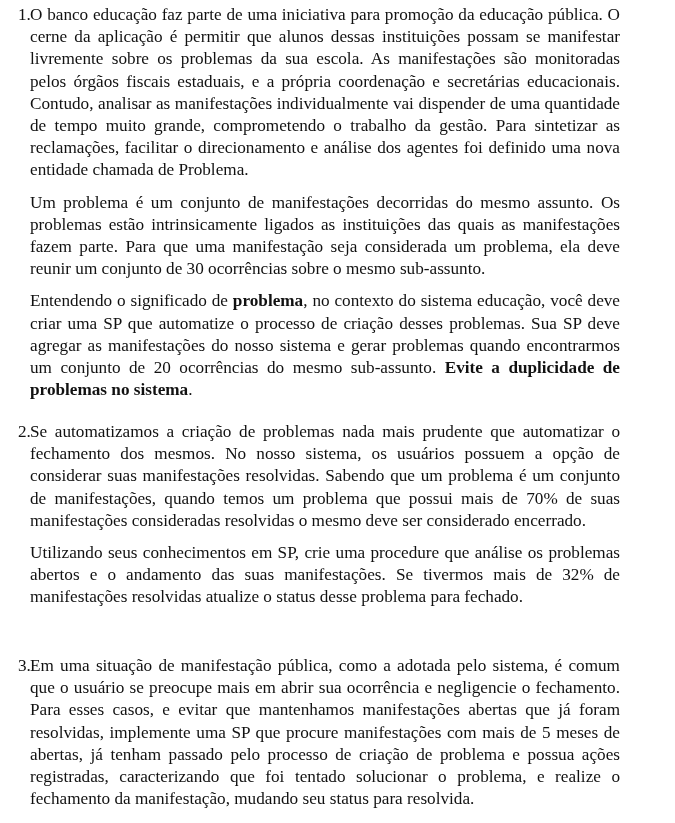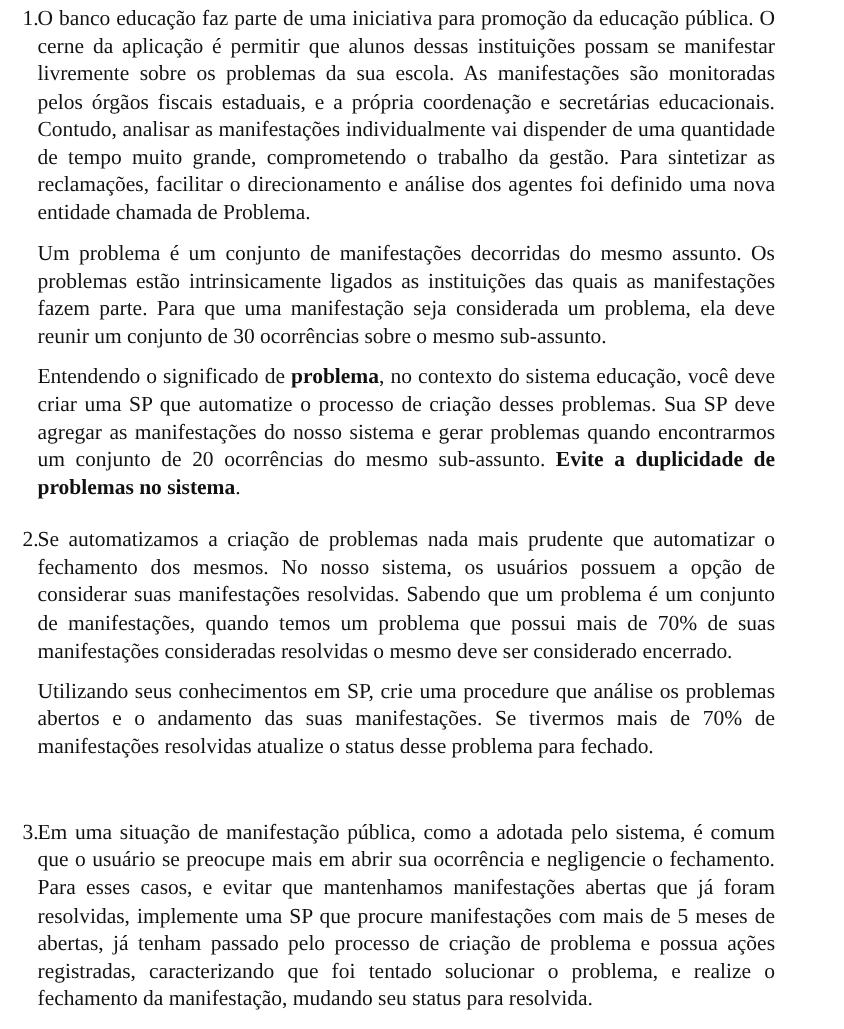--- a/index.html
+++ b/index.html
@@ -17,19 +17,19 @@
 <div class="item" style="top:4px;">
   <span class="num">1.</span>
   <p class="para">O banco educação faz parte de uma iniciativa para promoção da educação pública. O cerne da aplicação é permitir que alunos dessas instituições possam se manifestar livremente sobre os problemas da sua escola. As manifestações são monitoradas pelos órgãos fiscais estaduais, e a própria coordenação e secretárias educacionais. Contudo, analisar as manifestações individualmente vai dispender de uma quantidade de tempo muito grande, comprometendo o trabalho da gestão. Para sintetizar as reclamações, facilitar o direcionamento e análise dos agentes foi definido uma nova entidade chamada de Problema.</p>
   <p class="para">Um problema é um conjunto de manifestações decorridas do mesmo assunto. Os problemas estão intrinsicamente ligados as instituições das quais as manifestações fazem parte. Para que uma manifestação seja considerada um problema, ela deve reunir um conjunto de 30 ocorrências sobre o mesmo sub-assunto.</p>
   <p class="para"><span>Entendendo o significado de </span><b>problema</b><span>, no contexto do sistema educação, você deve criar uma SP que automatize o processo de criação desses problemas. Sua SP deve agregar as manifestações do nosso sistema e gerar problemas quando encontrarmos um conjunto de 20 ocorrências do mesmo sub-assunto. </span><b>Evite a duplicidade de problemas no sistema</b><span>.</span></p>
 </div>
 
 <div class="item" style="top:421px;">
   <span class="num">2.</span>
   <p class="para">Se automatizamos a criação de problemas nada mais prudente que automatizar o fechamento dos mesmos. No nosso sistema, os usuários possuem a opção de considerar suas manifestações resolvidas. Sabendo que um problema é um conjunto de manifestações, quando temos um problema que possui mais de 70% de suas manifestações consideradas resolvidas o mesmo deve ser considerado encerrado.</p>
-  <p class="para">Utilizando seus conhecimentos em SP, crie uma procedure que análise os problemas abertos e o andamento das suas manifestações. Se tivermos mais de 70% de manifestações resolvidas atualize o status desse problema para fechado.</p>
+  <p class="para">Utilizando seus conhecimentos em SP, crie uma procedure que análise os problemas abertos e o andamento das suas manifestações. Se tivermos mais de 32% de manifestações resolvidas atualize o status desse problema para fechado.</p>
 </div>
 
 <div class="item" style="top:655px;">
   <span class="num">3.</span>
   <p class="para">Em uma situação de manifestação pública, como a adotada pelo sistema, é comum que o usuário se preocupe mais em abrir sua ocorrência e negligencie o fechamento. Para esses casos, e evitar que mantenhamos manifestações abertas que já foram resolvidas, implemente uma SP que procure manifestações com mais de 5 meses de abertas, já tenham passado pelo processo de criação de problema e possua ações registradas, caracterizando que foi tentado solucionar o problema, e realize o fechamento da manifestação, mudando seu status para resolvida.</p>
 </div>
 
 </body></html>

